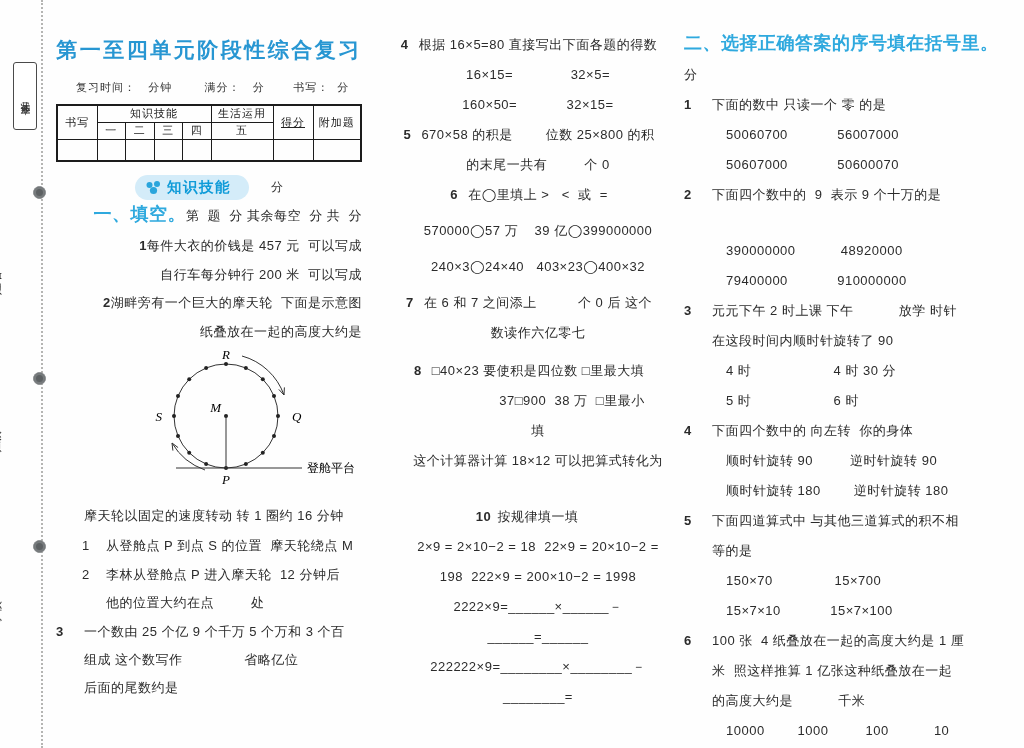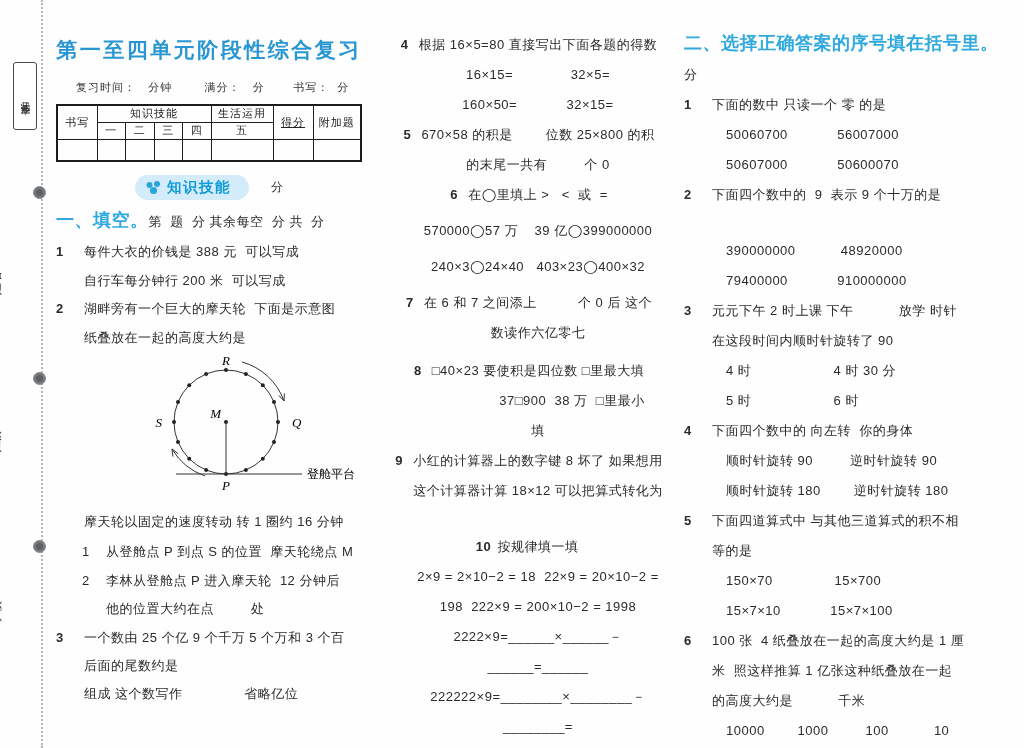--- a/index.html
+++ b/index.html
@@ -120,23 +120,23 @@
         <svg width="17" height="15" viewBox="0 0 17 15">
           <circle cx="4.5" cy="5" r="3" fill="#2aa5dc"></circle>
           <circle cx="12" cy="4" r="3" fill="#2aa5dc"></circle>
           <circle cx="8.5" cy="10.5" r="3.6" fill="#2aa5dc"></circle>
         </svg>
         <span class="label">知识技能</span>
       </div>
       <span class="badge-points">分</span>
     </div>
 
-    <div style="margin-top:6px;">
+    <div style="margin-top:0;text-align:right;">
         <div class="qline sec"><span class="qsec">一、填空。</span><span class="qtext">第  题  分 其余每空  分 共  分</span></div>
-        <div class="qline"><span class="qnum">1</span><span class="qtext">每件大衣的价钱是 388 元  可以写成</span></div>
+        <div class="qline"><span class="qnum">1</span><span class="qtext">每件大衣的价钱是 457 元  可以写成</span></div>
         <div class="qline"><span class="qtext">自行车每分钟行 200 米  可以写成</span></div>
         <div class="qline"><span class="qnum">2</span><span class="qtext">湖畔旁有一个巨大的摩天轮  下面是示意图</span></div>
         <div class="qline"><span class="qtext">纸叠放在一起的高度大约是</span></div>
       </div>
 
     <div class="diagram-wrap">
       <svg width="306" height="142" viewBox="0 0 306 142">
         <circle cx="170" cy="66" r="52" fill="none" stroke="#333" stroke-width="1"></circle>
 
         <circle cx="222" cy="66" r="2" fill="#222"></circle>
@@ -173,41 +173,40 @@
         <text x="251" y="122" text-anchor="start" font-size="12">登舱平台</text>
       </svg>
     </div>
 
     <div style="margin-top:6px;">
         <div class="qline"><span class="qtext">摩天轮以固定的速度转动 转 1 圈约 16 分钟</span></div>
         <div class="qline sub"><span class="qnum">1</span><span class="qtext">从登舱点 P 到点 S 的位置  摩天轮绕点 M</span></div>
         <div class="qline sub"><span class="qnum">2</span><span class="qtext">李林从登舱点 P 进入摩天轮  12 分钟后</span></div>
         <div class="qline deep"><span class="qtext">他的位置大约在点         处</span></div>
         <div class="qline"><span class="qnum">3</span><span class="qtext">一个数由 25 个亿 9 个千万 5 个万和 3 个百</span></div>
+        <div class="qline"><span class="qtext">组成 这个数写作               省略亿位</span></div>
         <div class="qline"><span class="qtext">后面的尾数约是</span></div>
-        <div class="qline"><span class="qtext">组成 这个数写作               省略亿位</span></div>
       </div>
   </div>
 
   <div class="col col2">
     <div>
         <div class="qline"><span class="qnum">4</span><span class="qtext">根据 16×5=80 直接写出下面各题的得数</span></div>
         <div class="qline"><span class="qtext">16×15=              32×5=</span></div>
         <div class="qline"><span class="qtext">160×50=            32×15=</span></div>
         <div class="qline"><span class="qnum">5</span><span class="qtext">670×58 的积是        位数 25×800 的积</span></div>
         <div class="qline"><span class="qtext">的末尾一共有         个 0</span></div>
         <div class="qline"><span class="qnum">6</span><span class="qtext">在◯里填上 &gt;   &lt;  或  =</span></div>
         <div class="qline mt6"><span class="qtext">570000◯57 万    39 亿◯399000000</span></div>
         <div class="qline mt6"><span class="qtext">240×3◯24×40   403×23◯400×32</span></div>
         <div class="qline mt6"><span class="qnum">7</span><span class="qtext">在 6 和 7 之间添上          个 0 后 这个</span></div>
         <div class="qline"><span class="qtext">数读作六亿零七</span></div>
         <div class="qline mt8"><span class="qnum">8</span><span class="qtext">□40×23 要使积是四位数 □里最大填</span></div>
         <div class="qline ctr"><span class="qtext">37□900  38 万  □里最小</span></div>
         <div class="qline"><span class="qtext">填</span></div>
-        <div class="qline"><span class="qnum">9</span><span class="qtext">小红的计算器上的数字键 8 坏了 如果想用</span></div>
         <div class="qline"><span class="qtext">这个计算器计算 18×12 可以把算式转化为</span></div>
         <div class="qline mt26"><span class="qnum">10</span><span class="qtext">按规律填一填</span></div>
         <div class="qline"><span class="qtext">2×9 = 2×10−2 = 18  22×9 = 20×10−2 =</span></div>
         <div class="qline"><span class="qtext">198  222×9 = 200×10−2 = 1998</span></div>
         <div class="qline"><span class="qtext">2222×9=______×______－______=______</span></div>
         <div class="qline"><span class="qtext">222222×9=________×________－________=</span></div>
         <div class="qline"></div>
       </div>
   </div>
 

